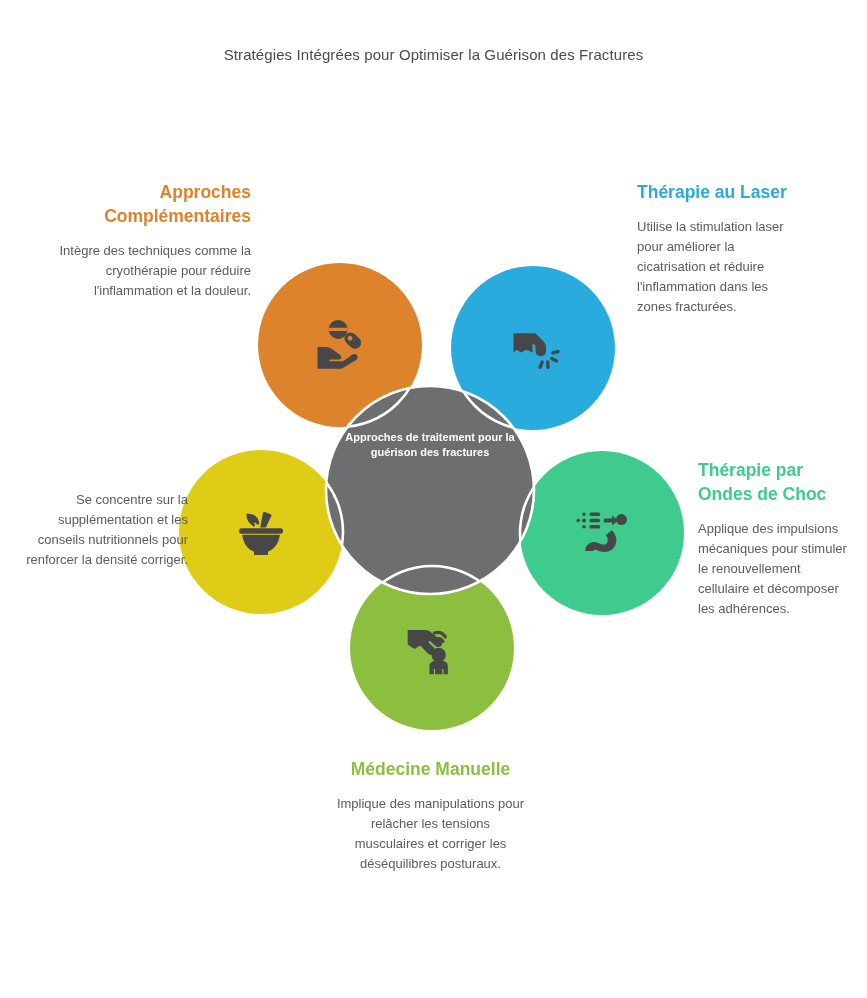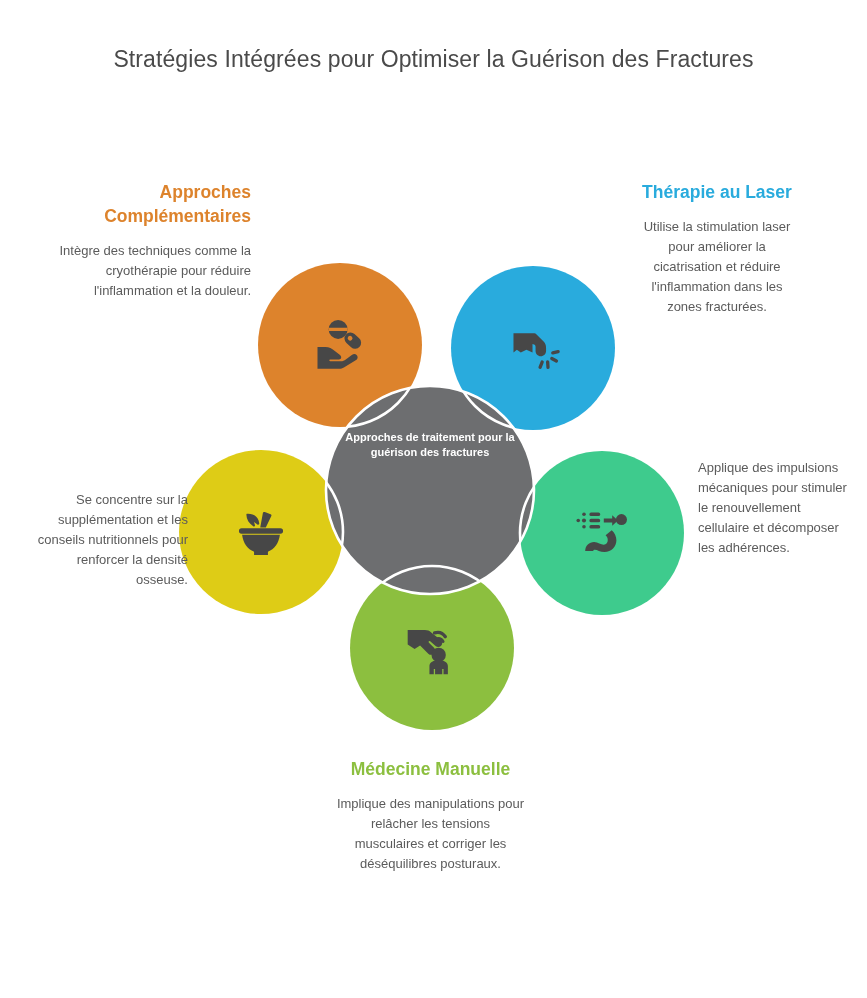--- a/index.html
+++ b/index.html
@@ -12,21 +12,21 @@
   #page {
     position: relative;
     width: 867px; height: 998px;
     background: #ffffff;
   }
   .title {
     position: absolute;
     left: 0; top: 46px;
     width: 867px;
     text-align: center;
-    font-size: 23px;
+    font-size: 15px;
     font-weight: 400;
     color: #4a4a4a;
     letter-spacing: 0.1px;
   }
   .diagram {
     position: absolute;
     left: 0; top: 0;
     width: 867px; height: 998px;
   }
   
@@ -41,21 +41,21 @@
     font-size: 13px;
     font-weight: 400;
     line-height: 1.53;
     color: #5b5b5b;
   }
   .block.right-align { text-align: right; }
   .block.left-align  { text-align: left; }
   .block.center-align{ text-align: center; }
 
   #blk-complementaires { left: 55px;  top: 180px; width: 196px; }
-  #blk-laser           { left: 637px; top: 180px; width: 160px; text-align: center; }
+  #blk-laser           { left: 637px; top: 180px; width: 160px; }
   #blk-naturopathie    { left: 22px;  top: 490px; width: 166px; }
   #blk-ondes           { left: 698px; top: 458px; width: 150px; }
   #blk-manuelle        { left: 336px; top: 757px; width: 189px; }
 </style>
 </head>
 <body>
 
 <div id="page">
 
   <div class="title">Stratégies Intégrées pour Optimiser la Guérison des Fractures</div>
@@ -158,28 +158,29 @@
     <div class="heading" style="color:#DD832C">Approches Complémentaires</div>
     <div class="body">Intègre des techniques comme la cryothérapie pour réduire l'inflammation et la douleur.</div>
   </div>
 
   <div class="block left-align" id="blk-laser">
     <div class="heading" style="color:#29ABDD">Thérapie au Laser</div>
     <div class="body">Utilise la stimulation laser pour améliorer la cicatrisation et réduire l'inflammation dans les zones fracturées.</div>
   </div>
 
   <div class="block left-align" id="blk-ondes">
+    <div class="heading" style="color:#3ECB8D">Thérapie par Ondes de Choc</div>
     <div class="body">Applique des impulsions mécaniques pour stimuler le renouvellement cellulaire et décomposer les adhérences.</div>
   </div>
 
   <div class="block center-align" id="blk-manuelle">
     <div class="heading" style="color:#8CBF3F">Médecine Manuelle</div>
     <div class="body">Implique des manipulations pour relâcher les tensions musculaires et corriger les déséquilibres posturaux.</div>
   </div>
 
   <div class="block right-align" id="blk-naturopathie">
-    <div class="body">Se concentre sur la supplémentation et les conseils nutritionnels pour renforcer la densité osseuse.</div>
+    <div class="body">Se concentre sur la supplémentation et les conseils nutritionnels pour renforcer la densité corriger.</div>
   </div>
 
   <div id="center-label" style="position:absolute; left:330px; top:430px; width:200px; text-align:center;
               font-size:11px; font-weight:bold; line-height:1.33; color:#ffffff;">Approches de traitement pour la guérison des fractures</div>
 
 </div>
 
 </body></html>

